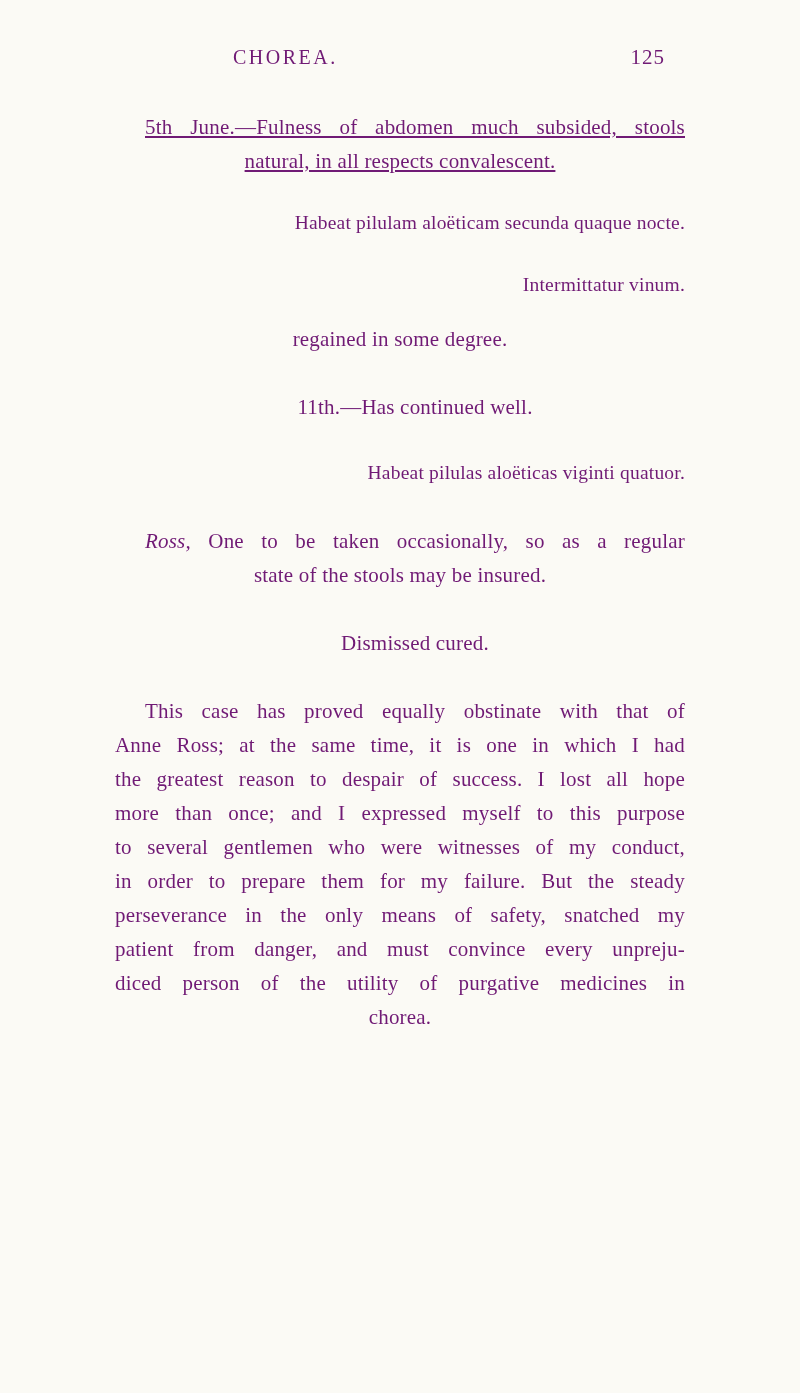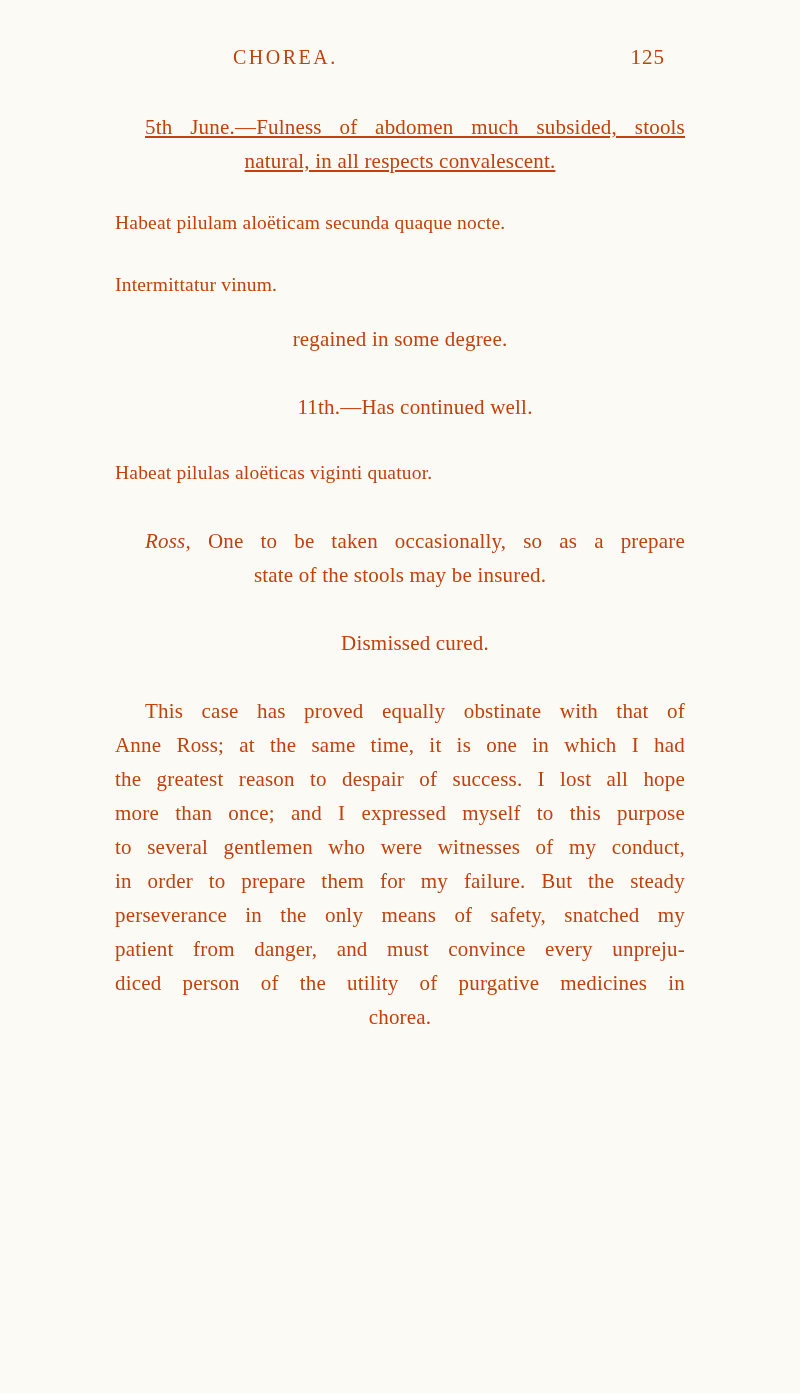--- a/index.html
+++ b/index.html
@@ -2,21 +2,21 @@
 <html><head>
 <meta charset="utf-8">
 <style>
   * { margin: 0; padding: 0; box-sizing: border-box; }
   html, body { background: #efede8; }
   .page {
     width: 800px;
     height: 1393px;
     margin: 0 auto;
     background: #fbfaf5;
-    color: #c2410c;
+    color: #701a75;
     font-family: "Liberation Serif", "DejaVu Serif", serif;
     padding: 45px 115px 0 115px;
     position: relative;
     overflow: hidden;
   }
   .header {
     display: flex;
     align-items: baseline;
     font-size: 20px;
   }
@@ -38,21 +38,21 @@
     font-size: 21px;
     line-height: 34px;
     letter-spacing: 0.2px;
     text-align: center;
   }
   .j {
     text-align: justify;
     text-align-last: justify;
   }
   .indent { text-indent: 30px; }
-  .center { text-align: left; margin-top: 28px; }
+  .center { text-align: right; margin-top: 28px; }
   .rx .line { font-size: 19.5px; }
   .italic { font-style: italic; }
 </style>
 </head>
 <body>
 
 <div class="page">
 
   <div class="header">
     <span class="running-title">CHOREA.</span>
@@ -76,21 +76,21 @@
   <div class="block m34">
     <div class="line indent">11th.—Has continued well.</div>
   </div>
 
   <div class="block rx">
     <div class="line center">Habeat pilulas aloëticas viginti quatuor.</div>
   </div>
 
   <div class="block m34">
     <div class="line j indent">
-      <span class="italic">Ross,</span><span> One to be taken occasionally, so as a prepare</span>
+      <span class="italic">Ross,</span><span> One to be taken occasionally, so as a regular</span>
     </div>
     <div class="line">state of the stools may be insured.</div>
   </div>
 
   <div class="block m34">
     <div class="line indent">Dismissed cured.</div>
   </div>
 
   <div class="block m34">
     <div class="line j indent">This case has proved equally obstinate with that of</div>

